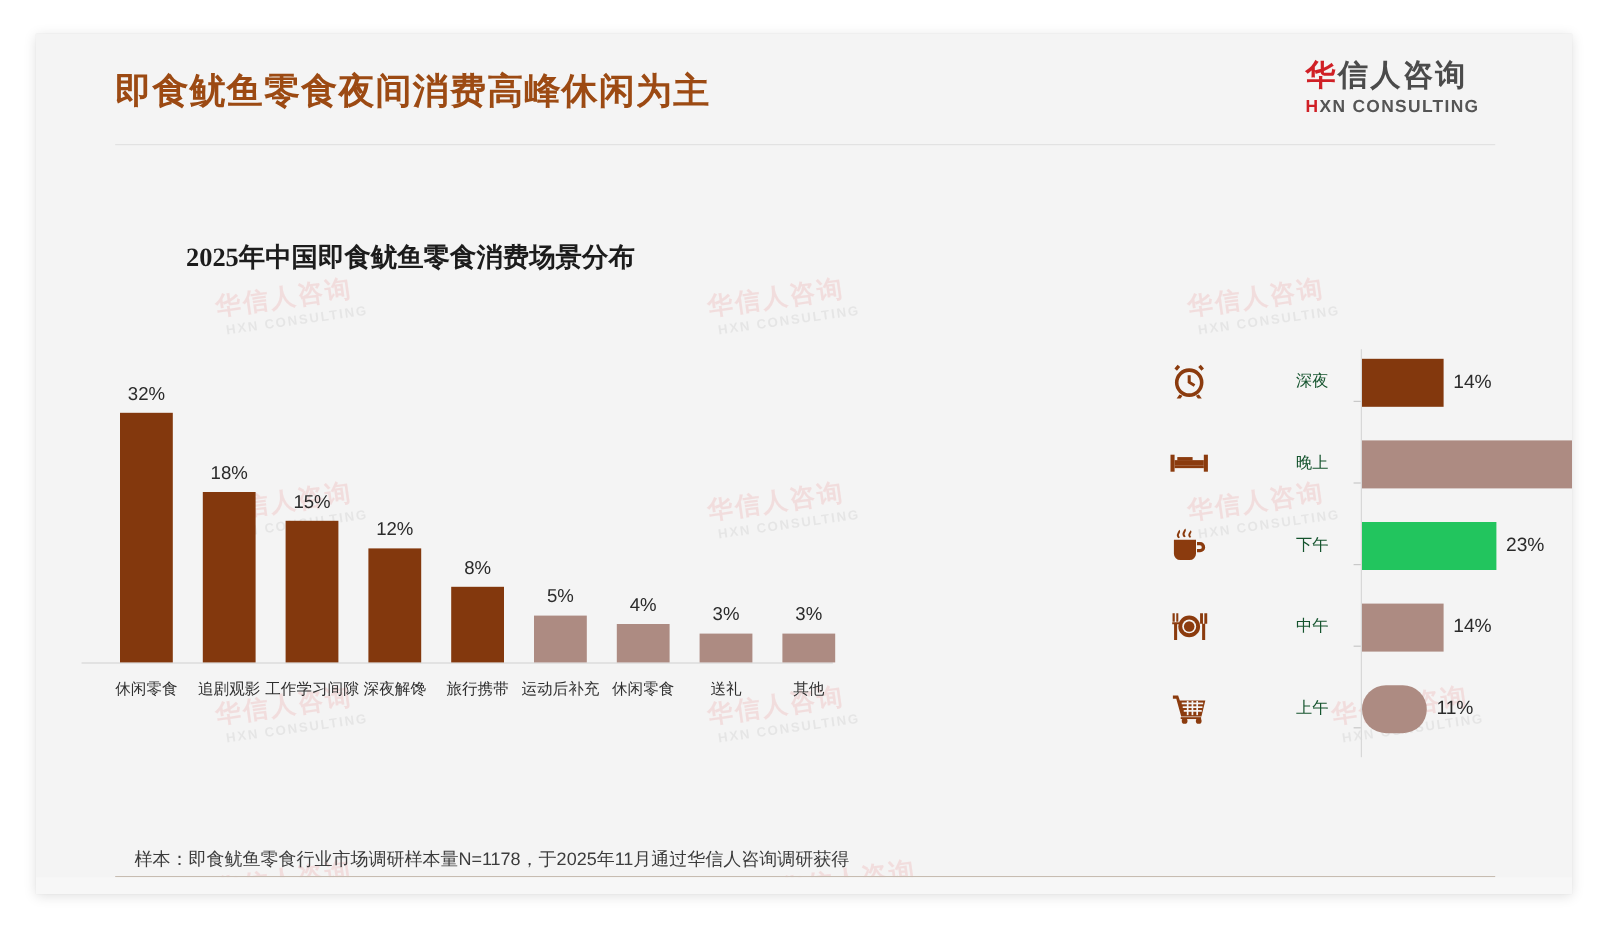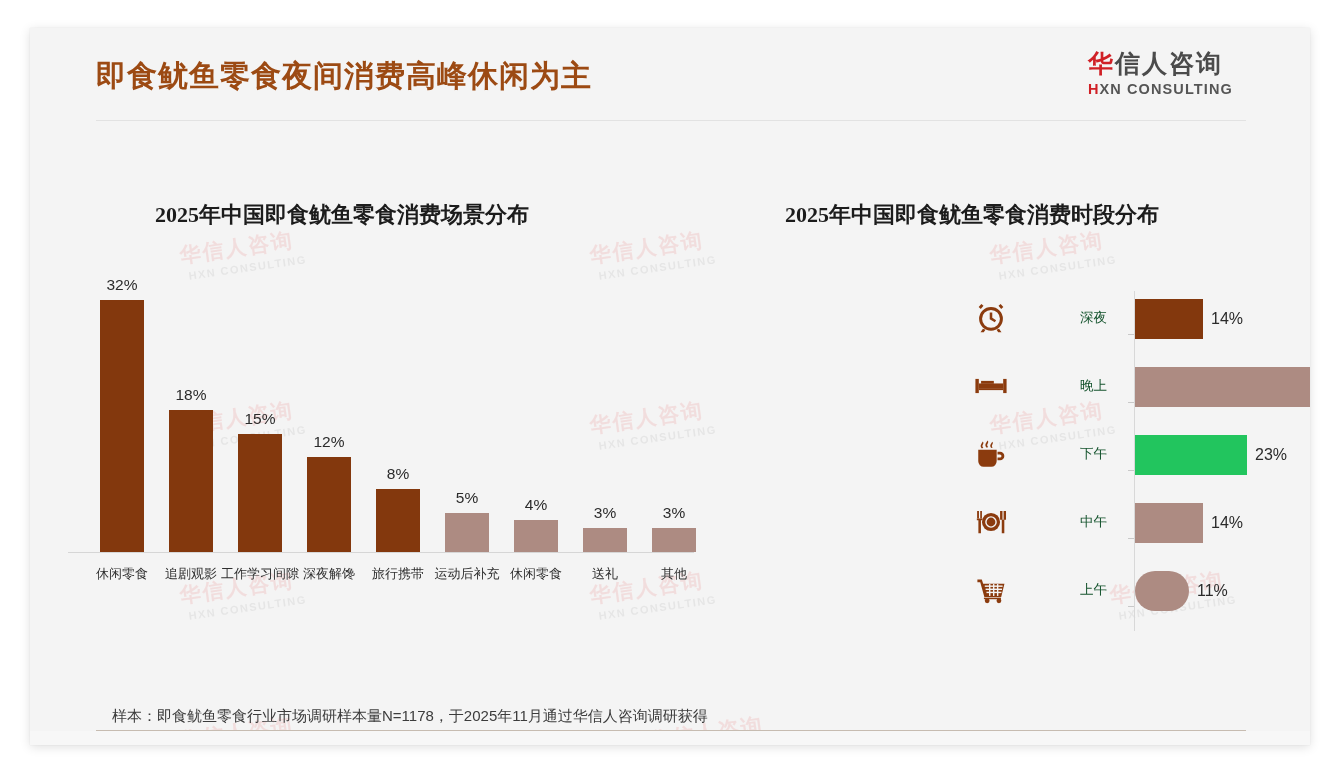--- a/index.html
+++ b/index.html
@@ -274,21 +274,20 @@
       <div id="logo-cn">
         <span class="hx">华</span><span class="rest">信人咨询</span>
       </div>
       <div id="logo-en">
         <span class="h">H</span><span>XN CONSULTING</span>
       </div>
     </div>
   </div>
 
   <div class="chart-title" id="title-left">2025年中国即食鱿鱼零食消费场景分布</div>
-  <div class="chart-title" id="title-right">2025年中国即食鱿鱼零食消费时段分布</div>
 
   <div id="watermark-layer">
       <div class="wm" style="left: 150px; top: 205px;">
         <div class="wm-cn">华信人咨询</div>
         <div class="wm-en">HXN CONSULTING</div>
       </div>
       <div class="wm" style="left: 560px; top: 205px;">
         <div class="wm-cn">华信人咨询</div>
         <div class="wm-en">HXN CONSULTING</div>
       </div>
@@ -326,21 +325,21 @@
       </div>
       <div class="wm" style="left: 620px; top: 690px;">
         <div class="wm-cn">华信人咨询</div>
         <div class="wm-en">HXN CONSULTING</div>
       </div>
     </div>
 
   <div id="chart-left">
     <div id="axis-left"></div>
     <div id="left-bars">
-        <div class="vbar-slot" style="left: 27px; height: 252px;">
+        <div class="vbar-slot" style="left: 27px; height: 208px;">
           <div class="vbar-value">32%</div>
           <div class="vbar" style="height: 100%; background: rgb(131, 56, 13);"></div>
           <div class="vbar-label">休闲零食</div>
         </div>
         <div class="vbar-slot" style="left: 96px; height: 142px;">
           <div class="vbar-value">18%</div>
           <div class="vbar" style="height: 100%; background: rgb(131, 56, 13);"></div>
           <div class="vbar-label">追剧观影</div>
         </div>
         <div class="vbar-slot" style="left: 165px; height: 118px;">

